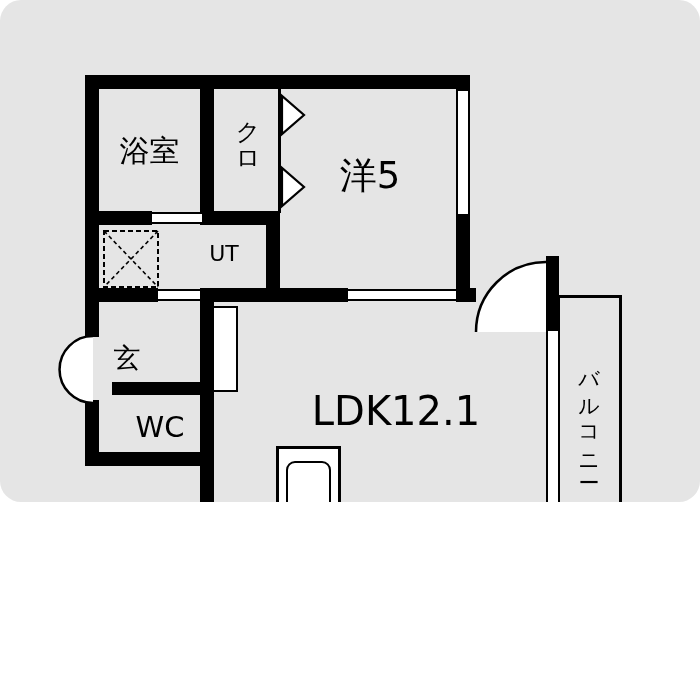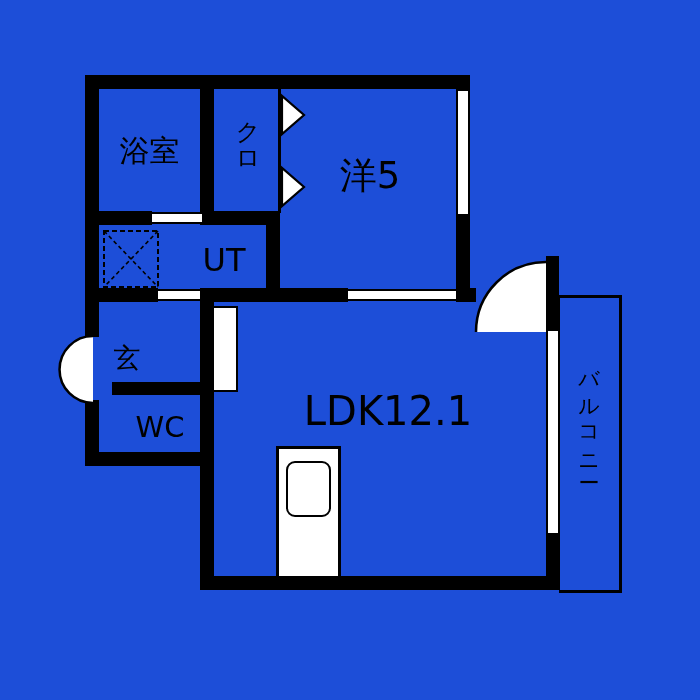--- a/index.html
+++ b/index.html
@@ -1,18 +1,18 @@
 <!DOCTYPE html>
 <html><head>
 <meta charset="utf-8">
 <style>
   html,body{margin:0;padding:0;background:#ffffff;}
   #plan{
-    position:relative;width:700px;height:700px;background:#1d4ed8;
-    font-family:"DejaVu Sans",sans-serif;color:#000;overflow:hidden;
+    position:relative;width:700px;height:502px;background:#e5e5e5;
+    font-family:"DejaVu Sans",sans-serif;color:#000;overflow:hidden;border-radius:21px;
   }
   .wall{position:absolute;background:#000;}
   .thinline{position:absolute;background:#000;}
   .opening-h{position:absolute;background:#fff;border-top:2.5px solid #000;border-bottom:2.5px solid #000;box-sizing:border-box;}
   .window-v{position:absolute;background:#fff;border-left:2.5px solid #000;border-right:2.5px solid #000;box-sizing:border-box;}
   .fixture{position:absolute;background:#fff;border:3px solid #000;box-sizing:border-box;}
   .sink{position:absolute;background:#fff;border:2.5px solid #000;border-radius:9px;box-sizing:border-box;}
   .doorleaf{position:absolute;background:#fff;border:2.5px solid #000;box-sizing:border-box;}
   .label{position:absolute;text-align:center;color:#000;font-weight:500;white-space:nowrap;}
   .vlabel{position:absolute;writing-mode:vertical-rl;text-orientation:upright;color:#000;font-weight:500;}
@@ -81,23 +81,23 @@
   <div class="doorleaf" style="left:212px;top:306px;width:26px;height:86px;"></div>
   <div class="fixture" style="left:276px;top:446px;width:65px;height:133px;"></div>
   <div class="sink" style="left:286px;top:461px;width:45px;height:56px;"></div>
 
   <div class="label" style="left:99px;top:131px;width:101px;font-size:30px;">浴室</div>
 
   <div class="vlabel" style="left:233px;top:104px;width:30px;height:100px;font-size:24px;line-height:30px;letter-spacing:4px;">クロ</div>
 
   <div class="label" style="left:282px;top:151px;width:176px;font-size:37px;">洋5</div>
 
-  <div class="label" style="left:170px;top:241px;width:108px;font-size:32px;">UT</div>
+  <div class="label" style="left:170px;top:241px;width:108px;font-size:22px;">UT</div>
 
   <div class="label" style="left:99px;top:340px;width:56px;font-size:27px;">玄</div>
 
   <div class="label" style="left:105px;top:410px;width:110px;font-size:29px;">WC</div>
 
-  <div class="label" style="left:222px;top:388px;width:332px;font-size:40px;">LDK12.1</div>
+  <div class="label" style="left:230px;top:388px;width:332px;font-size:40px;">LDK12.1</div>
 
   <div class="vlabel" style="left:573px;top:355px;width:32px;height:186px;font-size:21px;line-height:32px;letter-spacing:5px;">バルコニー</div>
 
 </div>
 
 </body></html>

